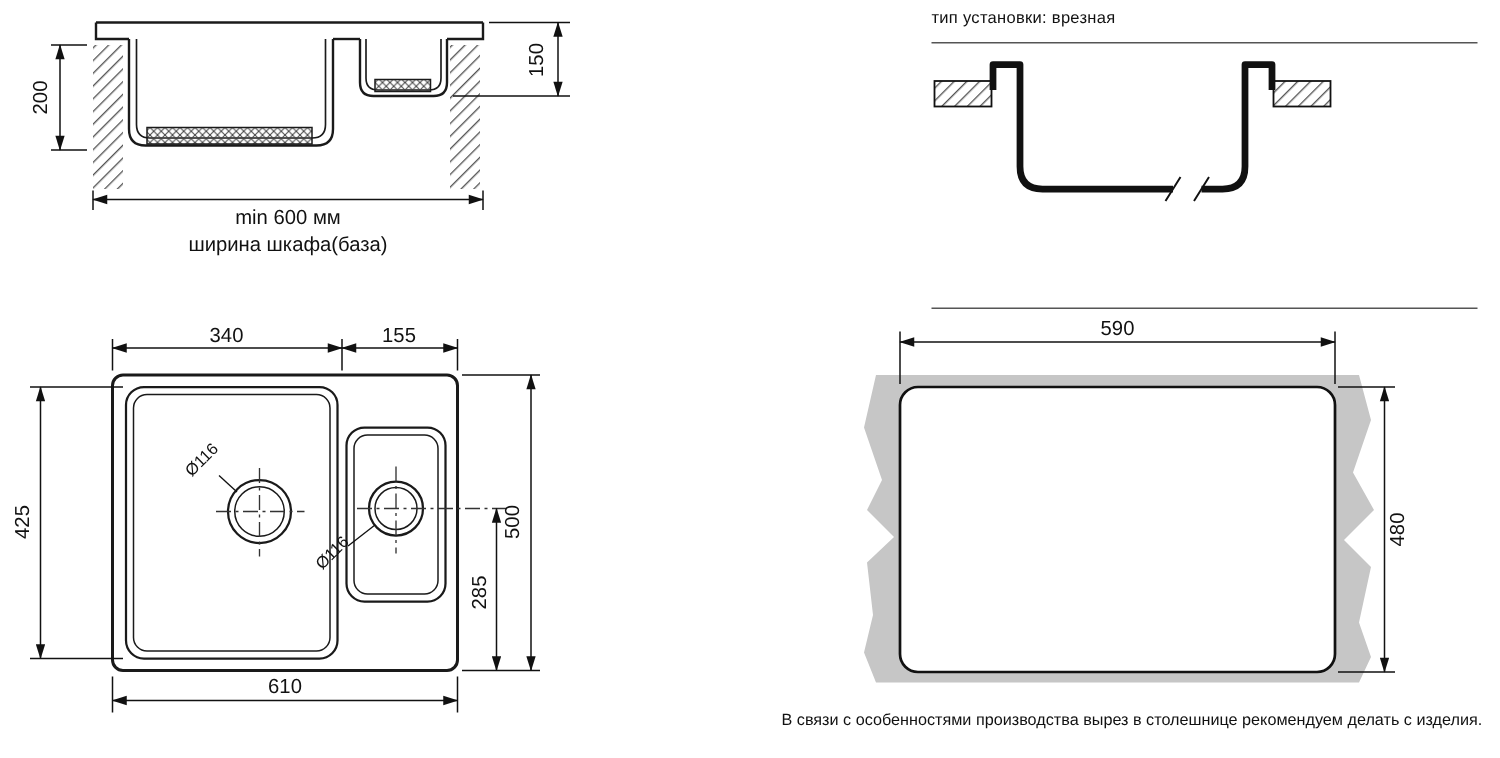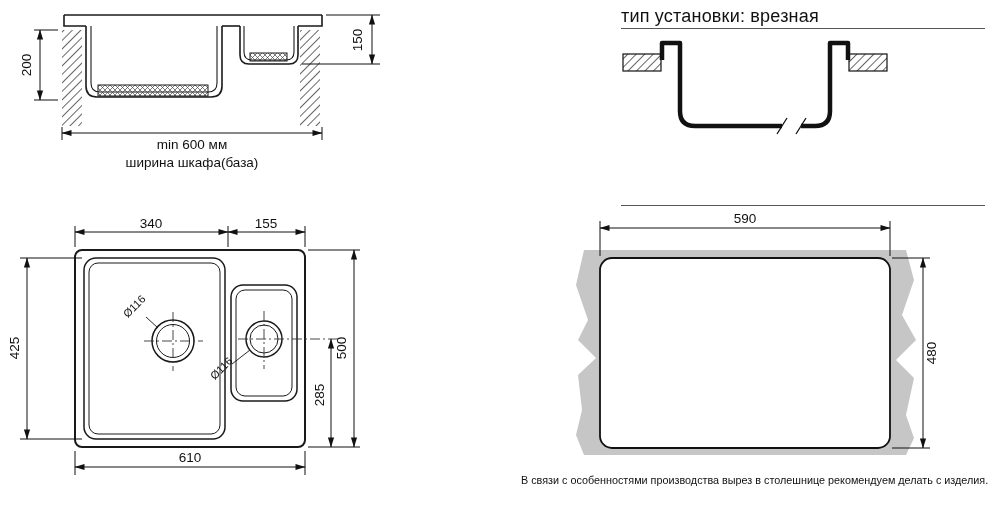--- a/index.html
+++ b/index.html
@@ -5,21 +5,21 @@
   html,body{margin:0;padding:0;background:#fff;}
   .canvas{
     position:relative;width:1000px;height:505px;background:#fff;
     font-family:"Liberation Sans",sans-serif;overflow:hidden;color:#111;
   }
   .canvas svg{position:absolute;}
   .svg-front{left:0;top:0;}
   .svg-top{left:0;top:195px;}
   .svg-install{left:520px;top:0;}
   .svg-opening{left:520px;top:180px;}
-  .rtitle{position:absolute;font-size:18px;color:#111;letter-spacing:.2px;}
+  .rtitle{position:absolute;font-size:11px;color:#111;letter-spacing:.2px;}
   .t1{left:621px;top:6px;}
   .t2{left:621px;top:183px;}
   .hline{position:absolute;left:621px;width:364px;height:1px;background:#555;}
   .h1{top:28px;}
   .h2{top:205px;}
   .note{
     position:absolute;left:521px;top:474px;width:478px;
     font-size:10.8px;color:#111;white-space:nowrap;
   }
   .dim{font-family:"Liberation Sans",sans-serif;font-size:13.5px;fill:#111;}

